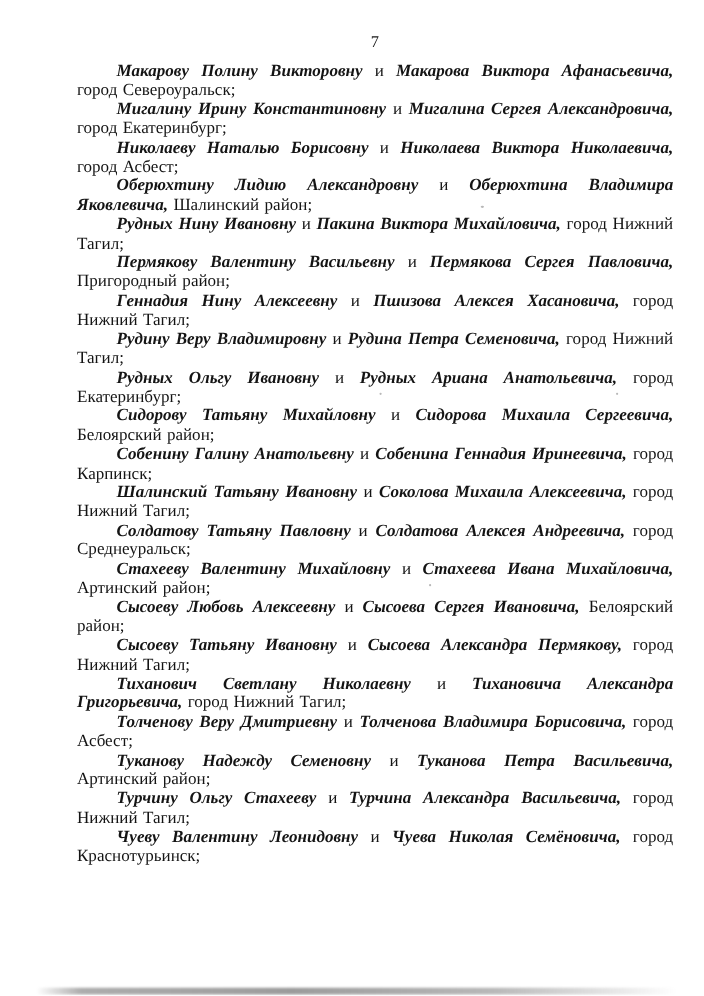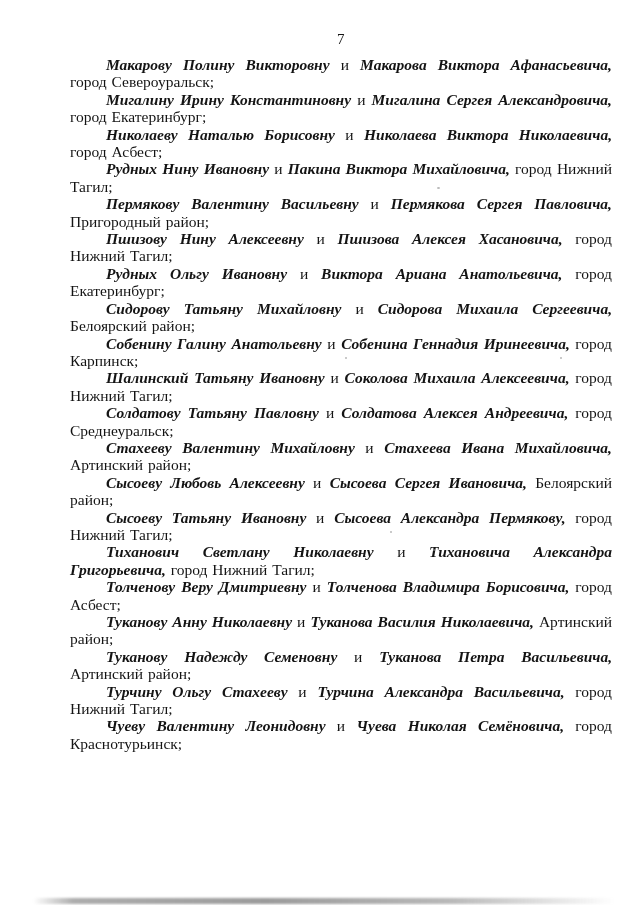--- a/index.html
+++ b/index.html
@@ -50,50 +50,51 @@
 <div class="page-wrap">
   <div class="page-inner">
     <div class="page-number">7</div>
     <div class="entries">
     <p class="entry"><span class="name">Макарову Полину Викторовну</span><span class="sep"> и </span><span class="name">Макарова Виктора Афанасьевича,</span><span class="loc"> город Североуральск;</span></p>
 
     <p class="entry"><span class="name">Мигалину Ирину Константиновну</span><span class="sep"> и </span><span class="name">Мигалина Сергея Александровича,</span><span class="loc"> город Екатеринбург;</span></p>
 
     <p class="entry"><span class="name">Николаеву Наталью Борисовну</span><span class="sep"> и </span><span class="name">Николаева Виктора Николаевича,</span><span class="loc"> город Асбест;</span></p>
 
+    <p class="entry"><span class="name">Оберюхтину Лидию Александровну</span><span class="sep"> и </span><span class="name">Оберюхтина Владимира Яковлевича,</span><span class="loc"> Шалинский район;</span></p>
 
     <p class="entry"><span class="name">Рудных Нину Ивановну</span><span class="sep"> и </span><span class="name">Пакина Виктора Михайловича,</span><span class="loc"> город Нижний Тагил;</span></p>
 
     <p class="entry"><span class="name">Пермякову Валентину Васильевну</span><span class="sep"> и </span><span class="name">Пермякова Сергея Павловича,</span><span class="loc"> Пригородный район;</span></p>
 
-    <p class="entry"><span class="name">Пшизову Нину Алексеевну</span><span class="sep"> и </span><span class="name">Пшизова Алексея Хасановича,</span><span class="loc"> город Нижний Тагил;</span></p>
+    <p class="entry"><span class="name">Геннадия Нину Алексеевну</span><span class="sep"> и </span><span class="name">Пшизова Алексея Хасановича,</span><span class="loc"> город Нижний Тагил;</span></p>
 
+    <p class="entry"><span class="name">Рудину Веру Владимировну</span><span class="sep"> и </span><span class="name">Рудина Петра Семеновича,</span><span class="loc"> город Нижний Тагил;</span></p>
 
-    <p class="entry"><span class="name">Рудных Ольгу Ивановну</span><span class="sep"> и </span><span class="name">Виктора Ариана Анатольевича,</span><span class="loc"> город Екатеринбург;</span></p>
+    <p class="entry"><span class="name">Рудных Ольгу Ивановну</span><span class="sep"> и </span><span class="name">Рудных Ариана Анатольевича,</span><span class="loc"> город Екатеринбург;</span></p>
 
 
     <p class="entry"><span class="name">Сидорову Татьяну Михайловну</span><span class="sep"> и </span><span class="name">Сидорова Михаила Сергеевича,</span><span class="loc"> Белоярский район;</span></p>
 
     <p class="entry"><span class="name">Собенину Галину Анатольевну</span><span class="sep"> и </span><span class="name">Собенина Геннадия Иринеевича,</span><span class="loc"> город Карпинск;</span></p>
 
     <p class="entry"><span class="name">Шалинский Татьяну Ивановну</span><span class="sep"> и </span><span class="name">Соколова Михаила Алексеевича,</span><span class="loc"> город Нижний Тагил;</span></p>
 
     <p class="entry"><span class="name">Солдатову Татьяну Павловну</span><span class="sep"> и </span><span class="name">Солдатова Алексея Андреевича,</span><span class="loc"> город Среднеуральск;</span></p>
 
     <p class="entry"><span class="name">Стахееву Валентину Михайловну</span><span class="sep"> и </span><span class="name">Стахеева Ивана Михайловича,</span><span class="loc"> Артинский район;</span></p>
 
     <p class="entry"><span class="name">Сысоеву Любовь Алексеевну</span><span class="sep"> и </span><span class="name">Сысоева Сергея Ивановича,</span><span class="loc"> Белоярский район;</span></p>
 
     <p class="entry"><span class="name">Сысоеву Татьяну Ивановну</span><span class="sep"> и </span><span class="name">Сысоева Александра Пермякову,</span><span class="loc"> город Нижний Тагил;</span></p>
 
     <p class="entry"><span class="name">Тиханович Светлану Николаевну</span><span class="sep"> и </span><span class="name">Тихановича Александра Григорьевича,</span><span class="loc"> город Нижний Тагил;</span></p>
 
     <p class="entry"><span class="name">Толченову Веру Дмитриевну</span><span class="sep"> и </span><span class="name">Толченова Владимира Борисовича,</span><span class="loc"> город Асбест;</span></p>
 
-    <p class="entry"><span class="name">Туканову Анну Николаевну</span><span class="sep"> и </span><span class="name">Туканова Василия Николаевича,</span><span class="loc"> Артинский район;</span></p>
 
     <p class="entry"><span class="name">Туканову Надежду Семеновну</span><span class="sep"> и </span><span class="name">Туканова Петра Васильевича,</span><span class="loc"> Артинский район;</span></p>
 
     <p class="entry"><span class="name">Турчину Ольгу Стахееву</span><span class="sep"> и </span><span class="name">Турчина Александра Васильевича,</span><span class="loc"> город Нижний Тагил;</span></p>
 
     <p class="entry"><span class="name">Чуеву Валентину Леонидовну</span><span class="sep"> и </span><span class="name">Чуева Николая Семёновича,</span><span class="loc"> город Краснотурьинск;</span></p>
   </div>
   </div>
 
   <div class="speck" style="left:437px;top:187px;"></div>

